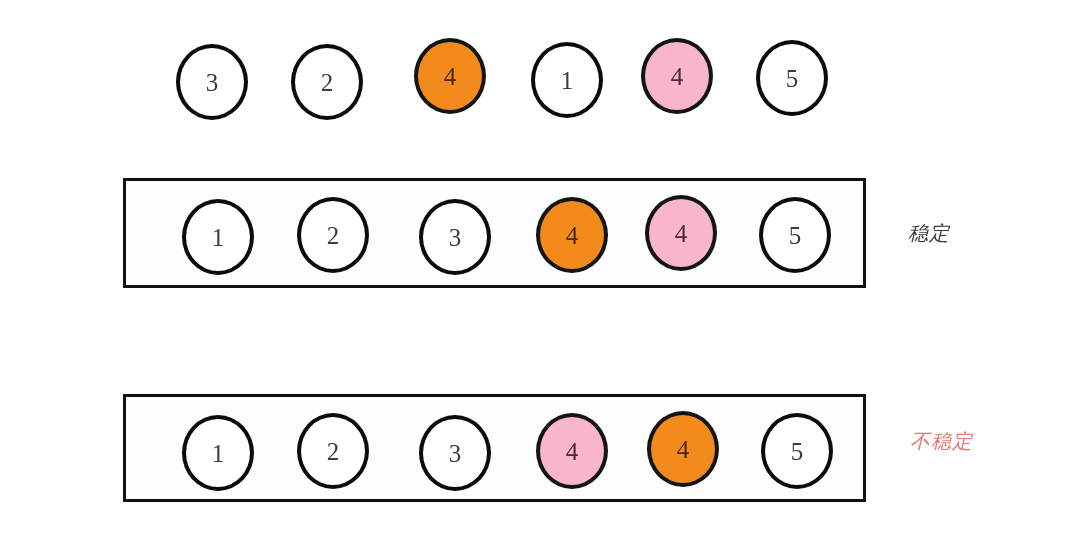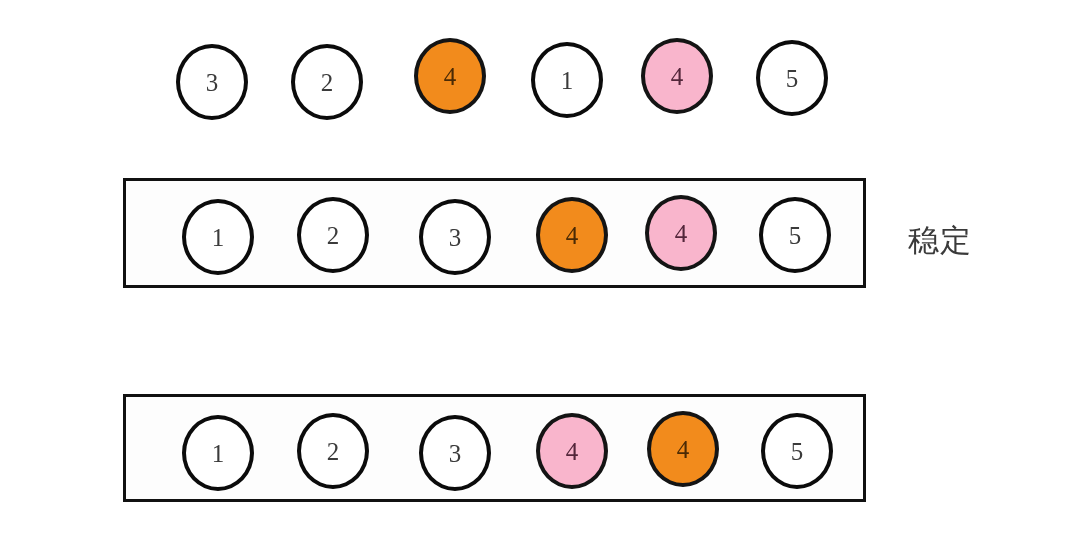--- a/index.html
+++ b/index.html
@@ -88,23 +88,24 @@
   }
 
   .circle.fill-white {
     background: #ffffff;
   }
 
   
   .side-label {
     position: absolute;
     font-family: "DejaVu Sans", "Liberation Sans", sans-serif;
-    font-size: 31px;
+    font-size: 20px;
     letter-spacing: 1px;
     white-space: nowrap;
+    font-style: italic;
   }
 
   .label-stable {
     left: 908px;
     top: 220px;
     color: #3a3a3a;
   }
 
   .label-unstable {
     left: 910px;
@@ -177,14 +178,15 @@
       <span>4</span>
     </div>
     <div class="circle fill-orange" style="left:524px; top:17px;">
       <span>4</span>
     </div>
     <div class="circle fill-white" style="left:638px; top:19px;">
       <span>5</span>
     </div>
   </div>
 
+  <div class="side-label label-unstable">不稳定</div>
 
 </div>
 
 </body></html>

